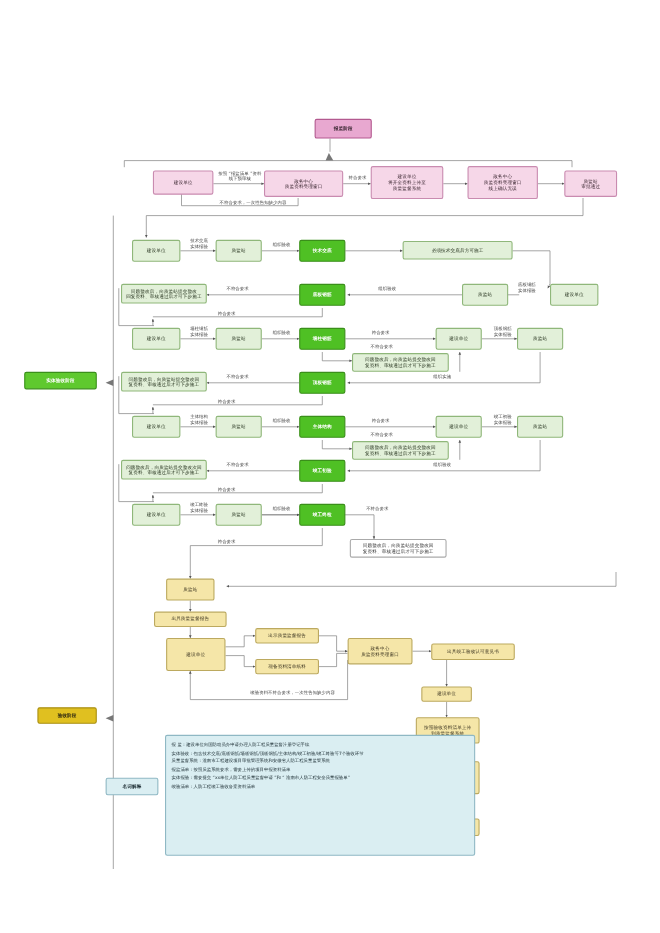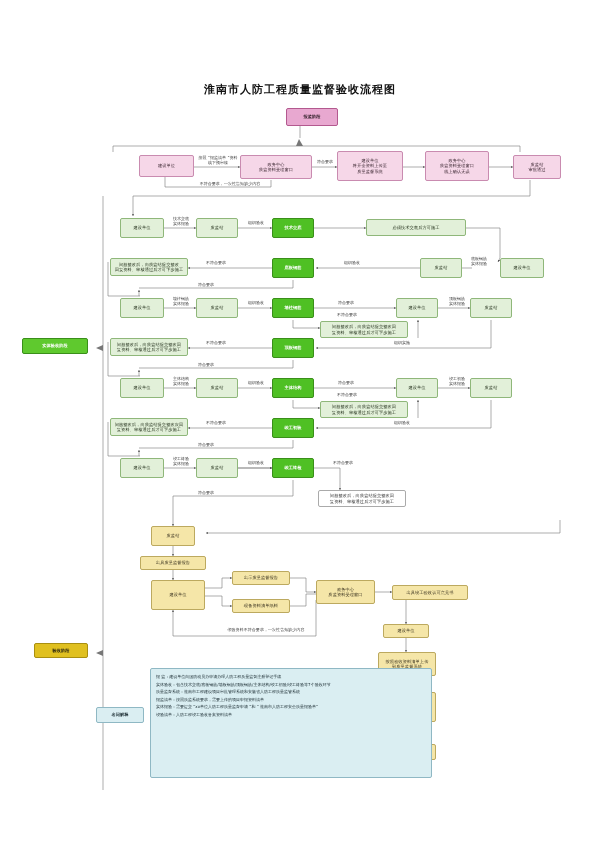--- a/index.html
+++ b/index.html
@@ -136,21 +136,20 @@
       <path d="M406,638 L406,652"></path>
       <path d="M406,676 L406,692"></path>
       <path d="M406,722 L406,744"></path>
 
       <path d="M316,600 L316,636 L173,636 L173,610"></path>
 
       <path d="M560,520 L560,533 L206,533"></path>
     </g>
   </svg>
 
-  <div id="title">淮南市人防工程质量监督验收流程图</div>
 
   <div class="node pink-hdr" style="left:286px;top:108px;width:52px;height:18px;">报监阶段</div>
   <div class="node green-tag" style="left:22px;top:338px;width:66px;height:16px;">实体验收阶段</div>
   <div class="node gold-tag" style="left:34px;top:643px;width:54px;height:15px;">验收阶段</div>
   <div class="node blue-tag" style="left:96px;top:707px;width:48px;height:16px;">名词解释</div>
 
   <div class="node pink" style="left:139px;top:155px;width:55px;height:22px;">建设单位</div>
   <div class="node pink" style="left:240px;top:155px;width:72px;height:24px;">政务中心
 质监资料受理窗口</div>
   <div class="node pink" style="left:337px;top:151px;width:66px;height:30px;">建设单位

